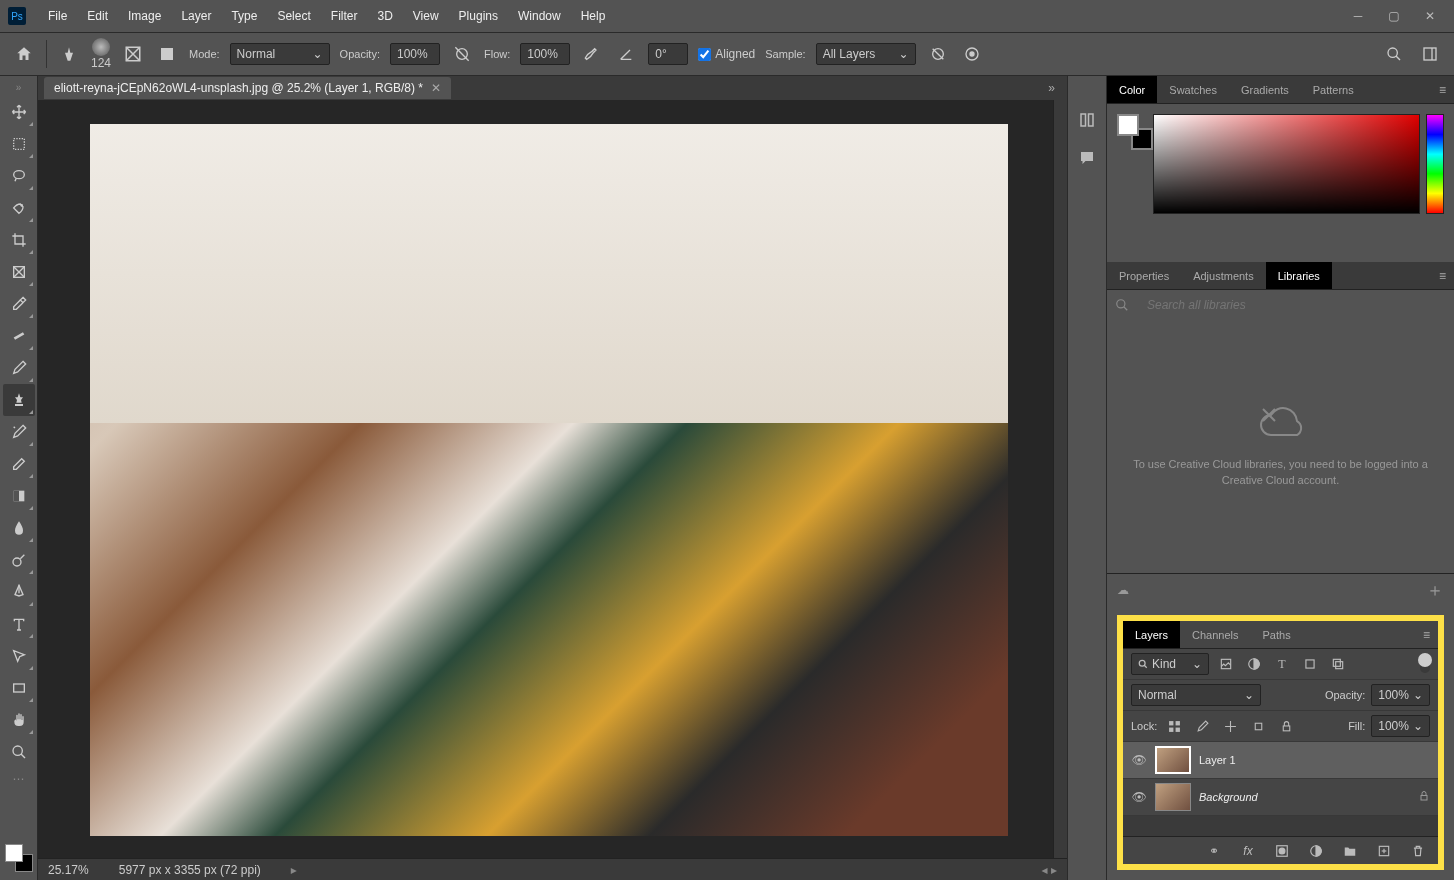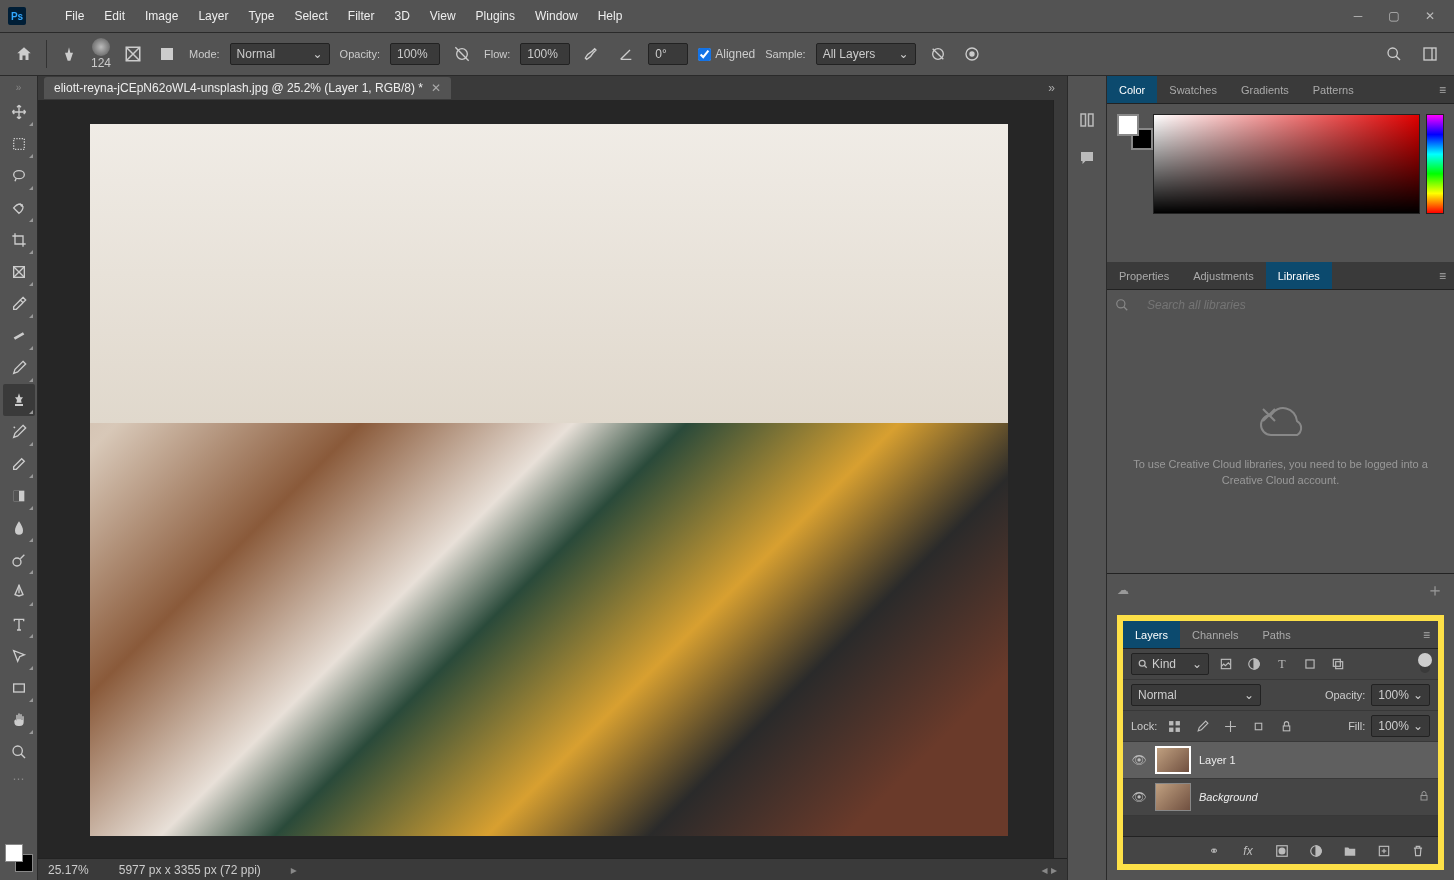--- a/index.html
+++ b/index.html
@@ -1,18 +1,18 @@
 <!DOCTYPE html>
 <html><head>
 <meta charset="utf-8">
 <style>
 *{margin:0;padding:0;box-sizing:border-box;font-family:"Segoe UI",Tahoma,sans-serif;font-size:12px;user-select:none}
 html,body{width:1454px;height:880px;background:#323232;color:#ccc;overflow:hidden}
 .menubar{height:32px;background:#535353;display:flex;align-items:center;padding:0 8px}
-.ps-logo{width:18px;height:18px;background:#001e36;color:#31a8ff;display:flex;align-items:center;justify-content:center;font-weight:bold;font-size:10px;border-radius:2px;margin-right:29px}
+.ps-logo{width:18px;height:18px;background:#001e36;color:#31a8ff;display:flex;align-items:center;justify-content:center;font-weight:normal;font-size:10px;border-radius:2px;margin-right:12px}
 .menu-item{padding:4px 10px;color:#eee;cursor:pointer}
 .win-controls{margin-left:auto;display:flex;gap:4px}
 .win-btn{width:32px;height:20px;display:flex;align-items:center;justify-content:center;color:#bbb;cursor:pointer}
 .optbar{height:44px;background:#535353;border-top:1px solid #2a2a2a;border-bottom:1px solid #2a2a2a;display:flex;align-items:center;padding:0 12px;gap:10px}
 .opt-icon{width:24px;height:24px;display:flex;align-items:center;justify-content:center;color:#ccc}
 .opt-label{color:#ccc;font-size:11px}
 .opt-select{background:#3a3a3a;border:1px solid #222;color:#ccc;padding:2px 6px;height:22px;display:flex;align-items:center;border-radius:2px;min-width:100px;position:relative}
 .opt-select::after{content:"⌄";position:absolute;right:6px}
 .opt-input{background:#3a3a3a;border:1px solid #222;color:#ccc;padding:2px 6px;height:22px;display:flex;align-items:center;border-radius:2px;min-width:50px}
 .opt-check{display:flex;align-items:center;gap:4px}
@@ -34,21 +34,21 @@
 .canvas{flex:1;background:#262626;display:flex;align-items:center;justify-content:center;position:relative}
 .img-ph{width:918px;height:712px;margin-left:6px;margin-top:2px;background:linear-gradient(135deg,#b8a090 0%,#d8c8b8 20%,#8a5a3a 35%,#e8e0d8 48%,#2a4a3a 55%,#d8a030 68%,#2a2a2a 78%,#6a3a2a 90%);position:relative;overflow:hidden}
 .img-ph::before{content:"";position:absolute;top:0;left:0;right:0;height:42%;background:linear-gradient(to bottom,#f0ece6,#e0d8cc)}
 .scrollbar-v{width:14px;background:#3a3a3a;border-left:1px solid #222}
 .status{height:22px;background:#3a3a3a;border-top:1px solid #222;display:flex;align-items:center;padding:0 10px;gap:30px;color:#ccc;font-size:11px}
 .side-dock{width:40px;background:#535353;border-left:1px solid #2a2a2a;border-right:1px solid #2a2a2a;display:flex;flex-direction:column;align-items:center;padding-top:30px;gap:10px}
 .dock-icon{width:28px;height:28px;display:flex;align-items:center;justify-content:center;color:#bbb}
 .panels{width:347px;background:#535353;display:flex;flex-direction:column}
 .panel-tabs{height:28px;display:flex;align-items:center;background:#3a3a3a;border-bottom:1px solid #222}
 .ptab{padding:4px 12px;color:#aaa;font-size:11px;cursor:pointer;height:100%;display:flex;align-items:center}
-.ptab.active{background:#0c4a6e;color:#fff}
+.ptab.active{background:#000000;color:#fff}
 .ptab-menu{margin-left:auto;padding:0 8px;color:#aaa}
 .color-panel{padding:10px;display:flex;gap:6px;height:158px}
 .color-swatches{position:relative;width:30px;height:30px}
 .color-fg{position:absolute;left:0;top:0;width:22px;height:22px;background:#fff;border:2px solid #888}
 .color-bg{position:absolute;right:-6px;bottom:-6px;width:22px;height:22px;background:#000;border:2px solid #888}
 .color-field{flex:1;height:100px;background:linear-gradient(to right,#fff,#e00000),linear-gradient(to bottom,transparent,#000);background-blend-mode:multiply;border:1px solid #222}
 .hue-strip{width:18px;height:100px;background:linear-gradient(to bottom,#f0f,#00f,#0ff,#0f0,#ff0,#f00);border:1px solid #222}
 .libs{flex:1;display:flex;flex-direction:column;align-items:center;justify-content:center;text-align:center;color:#999;padding:20px;gap:10px}
 .libs svg{margin-bottom:6px;color:#888}
 .search-row{padding:8px;display:flex;align-items:center;gap:18px}

